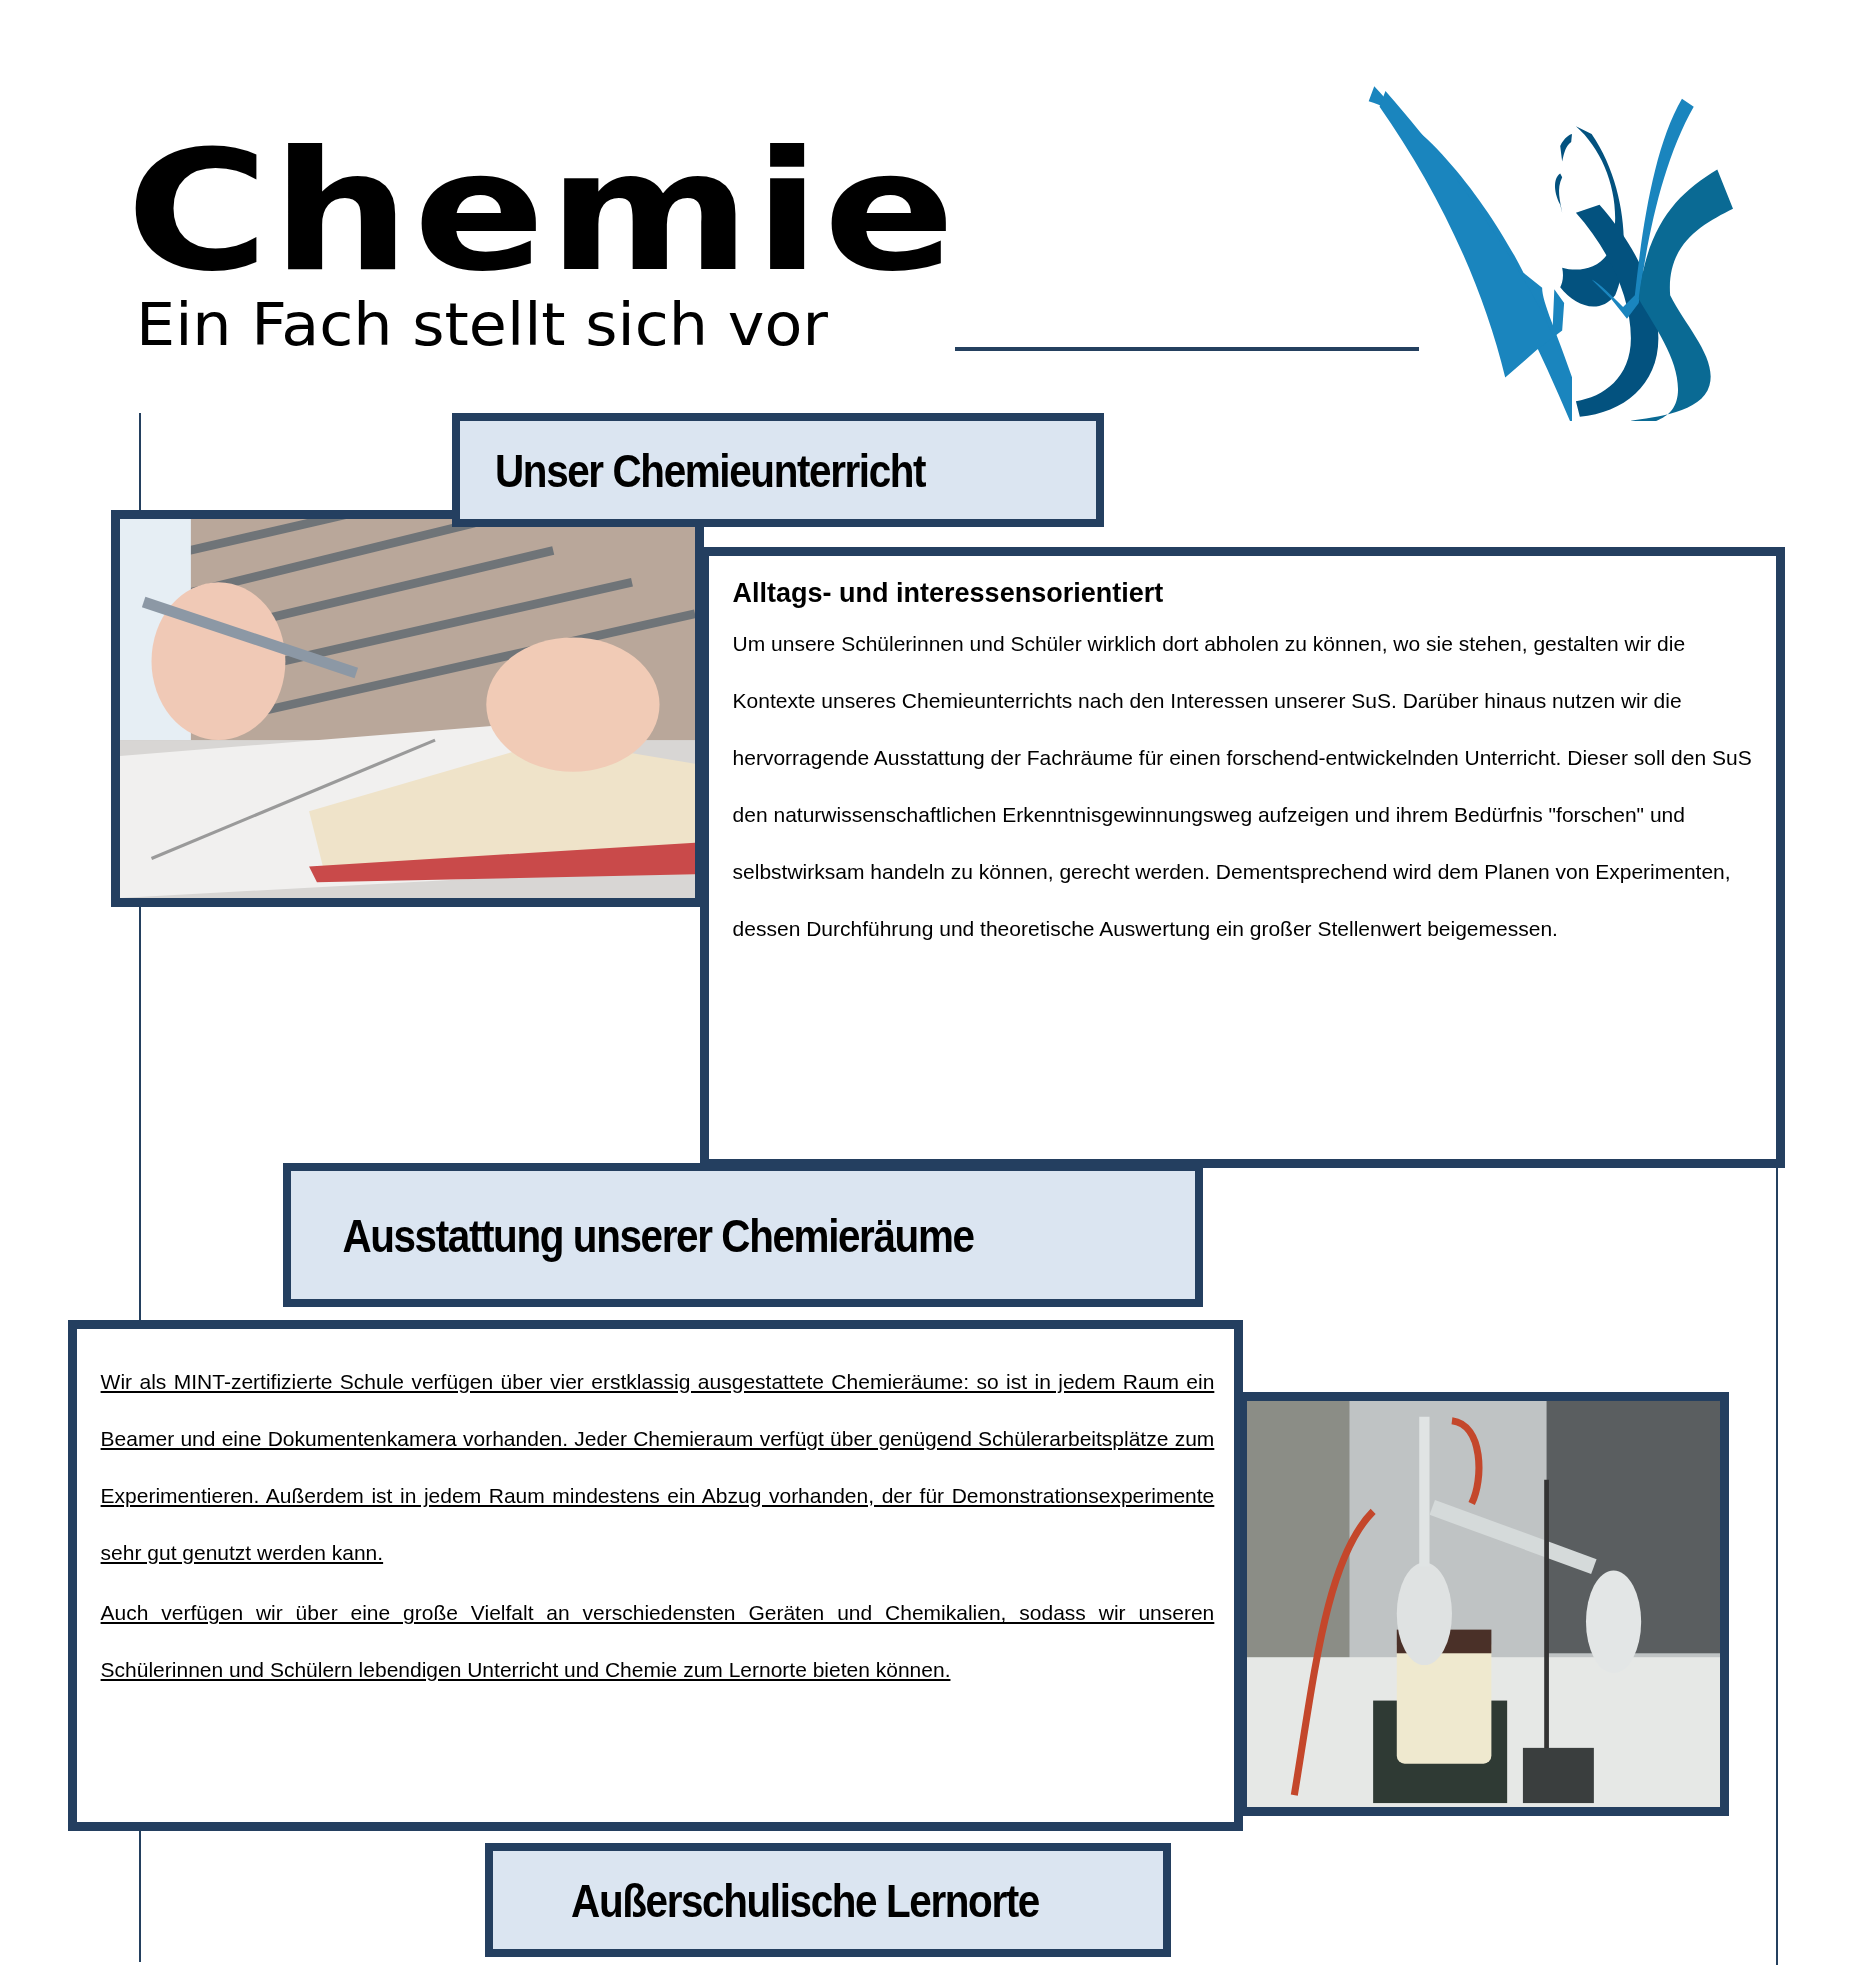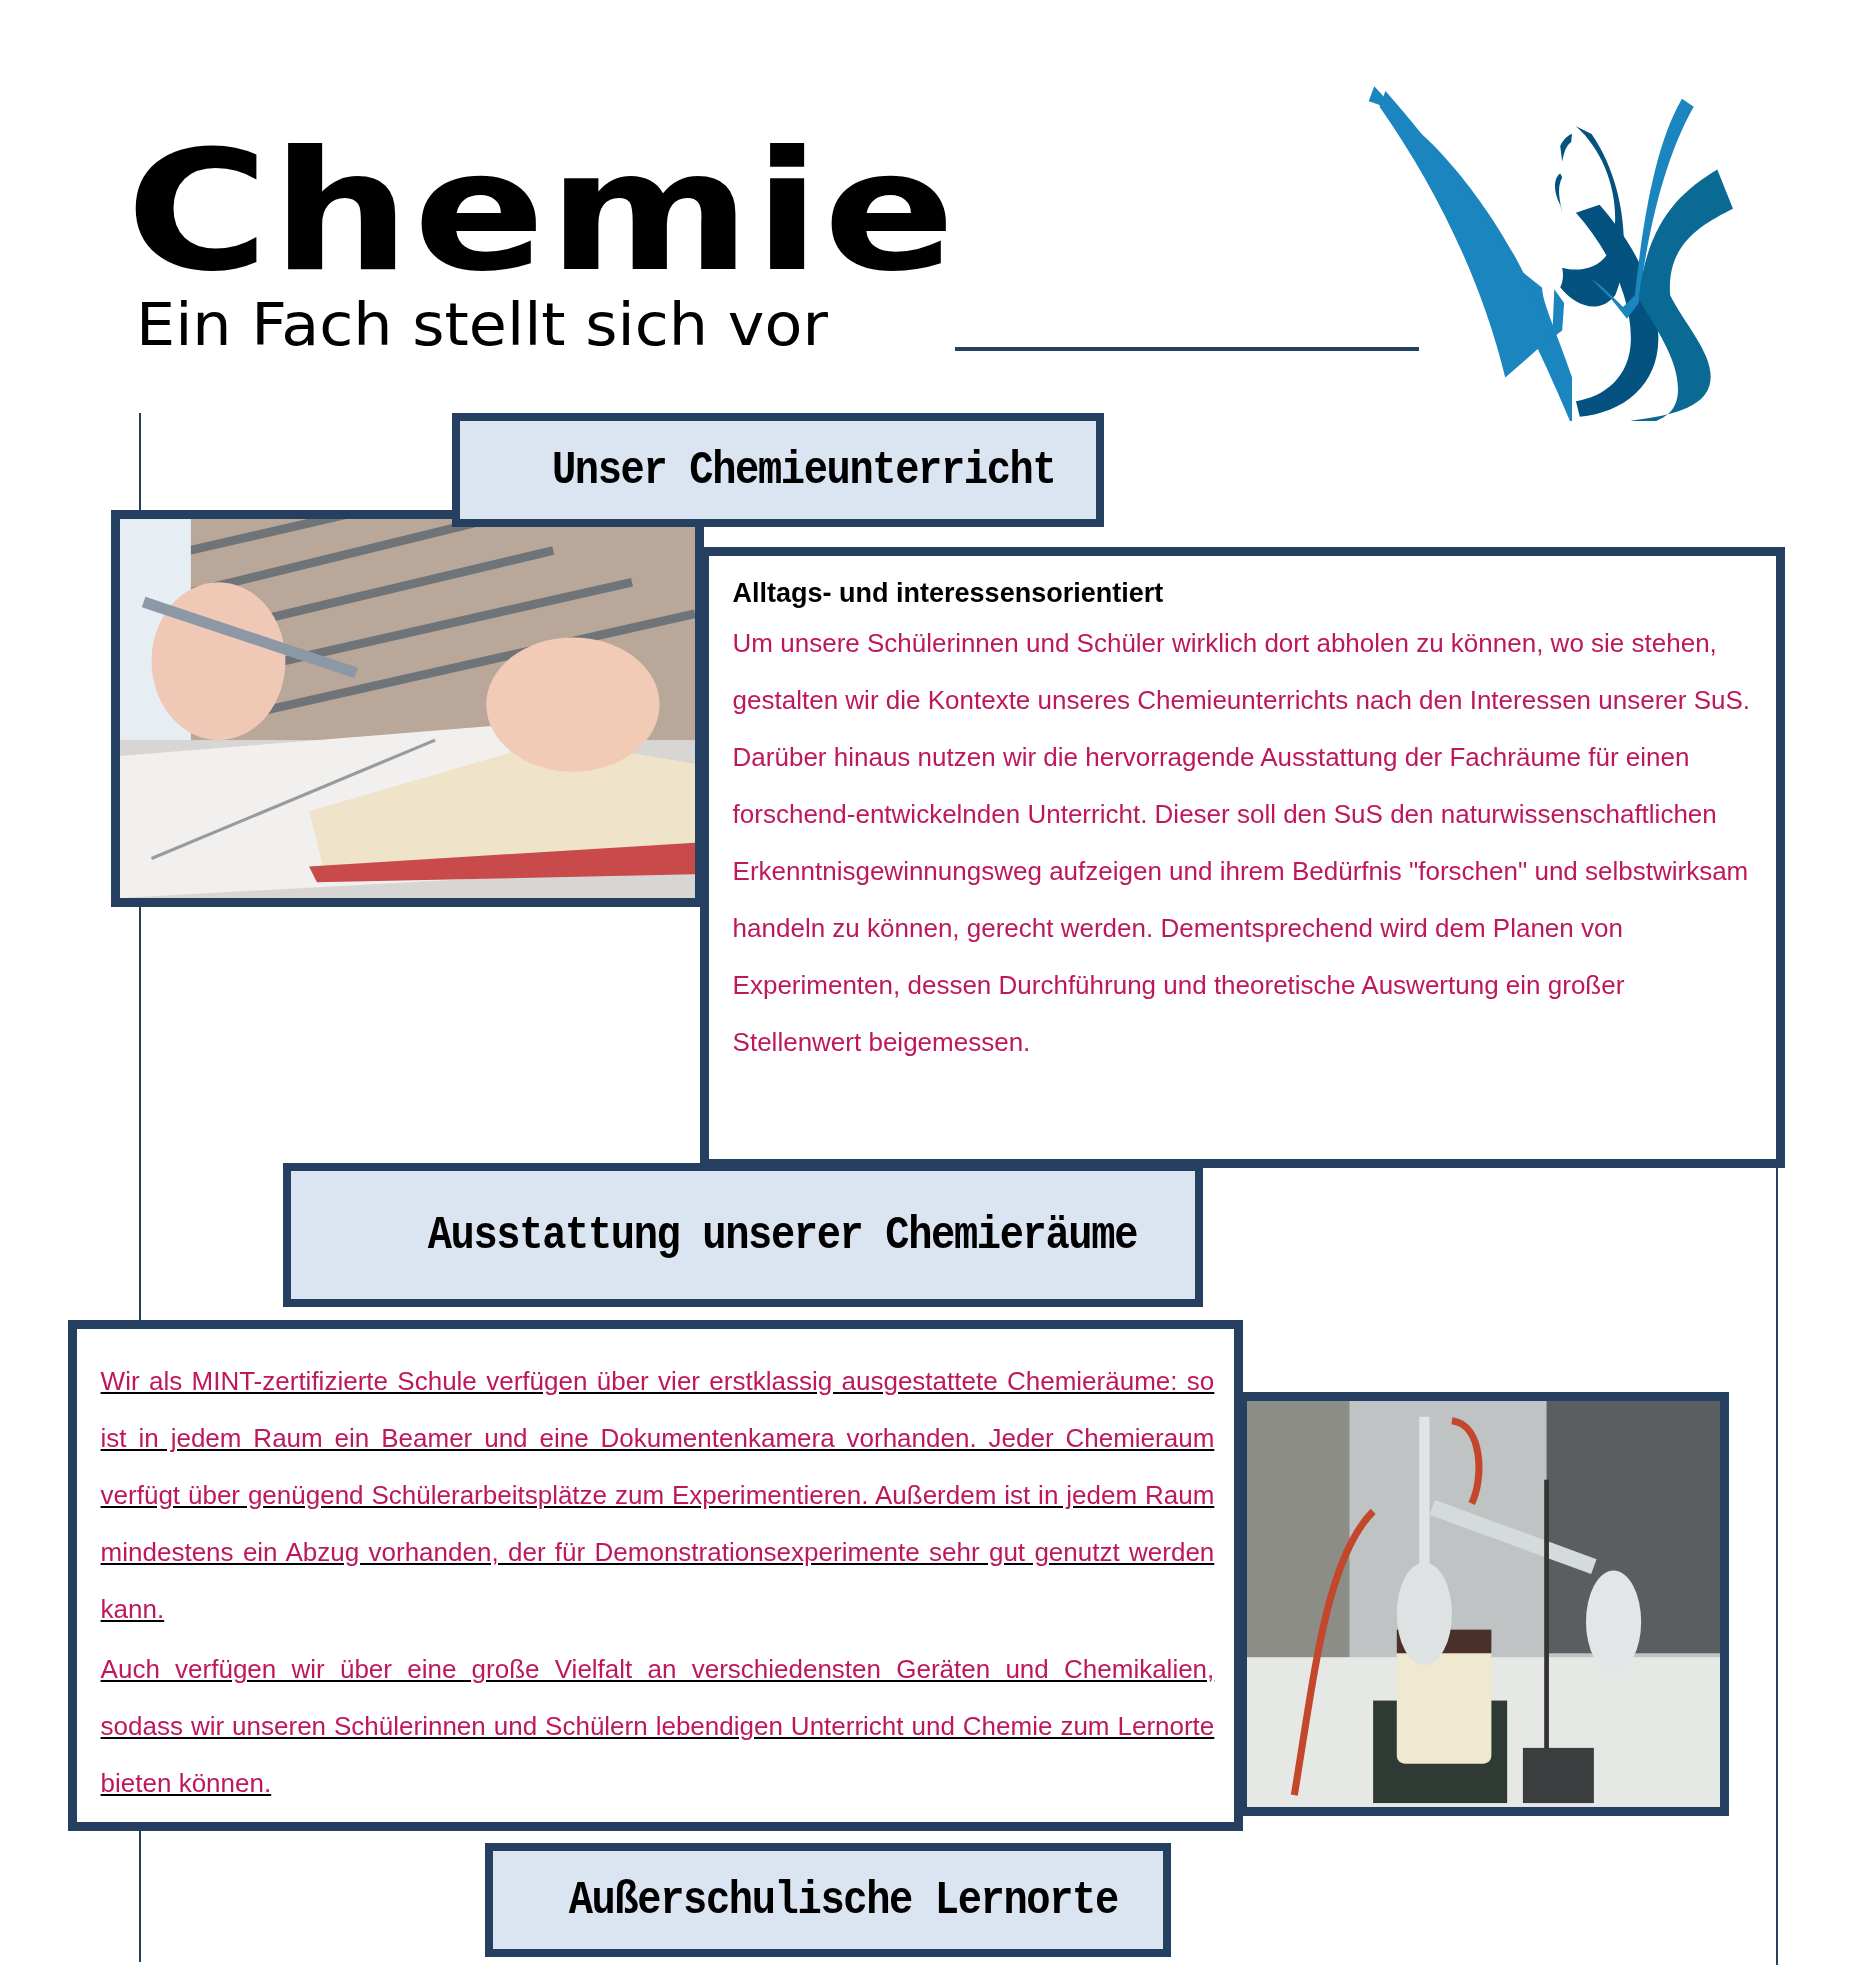--- a/index.html
+++ b/index.html
@@ -4,23 +4,23 @@
 <style>
   html, body { margin:0; padding:0; background:#ffffff; }
   body { width:1873px; height:2652px; position:relative; overflow:hidden; font-family:"Liberation Sans", sans-serif; color:#000; }
   .abs { position:absolute; }
   .title { left:126px; top:130px; font-family:"DejaVu Sans", sans-serif; font-weight:bold; font-size:165px; line-height:1; letter-spacing:2.4px; transform:scaleX(1.18); transform-origin:left top; color:#000; }
   .subtitle { left:136px; top:295px; font-family:"DejaVu Sans", sans-serif; font-size:59px; line-height:1; transform:scaleX(1.05); transform-origin:left top; color:#000; }
   .underline { left:955px; top:347px; width:464px; height:4.3px; background:#24405f; }
   .logo { left:1356px; top:75px; width:377px; height:346px; }
   .vline { background:#24405f; width:2.4px; }
   .frame { border:9.4px solid #243f60; box-sizing:border-box; background:#fff;margin-top:48px; }
-  .heading { background:#dbe5f1; border:8.6px solid #243f60; box-sizing:border-box; display:flex; align-items:center; justify-content:flex-end; font-family:Liberation Mono, monospace; font-weight:bold; font-size:47px; letter-spacing:-1.6px; color:#000; white-space:nowrap; }
+  .heading { background:#dbe5f1; border:8.6px solid #243f60; box-sizing:border-box; display:flex; align-items:center; justify-content:flex-start; font-family:Liberation Sans, sans-serif; font-weight:bold; font-size:47px; letter-spacing:-1.6px; color:#000; white-space:nowrap; }
   .heading span { display:inline-block; transform:scaleX(0.86); }
-  .text { font-size:26px; line-height:57px; color:#be185d; }
+  .text { font-size:21px; line-height:57px; color:#000000; }
   .justify { text-align:justify; }
   .sub-h { font-weight:bold; font-size:27px; line-height:43px; }
   .photo { overflow:hidden; }
 </style>
 </head>
 <body>
 
 <div class="abs title">Chemie</div>
 <div class="abs subtitle">Ein Fach stellt sich vor</div>
 <div class="abs underline"></div>

